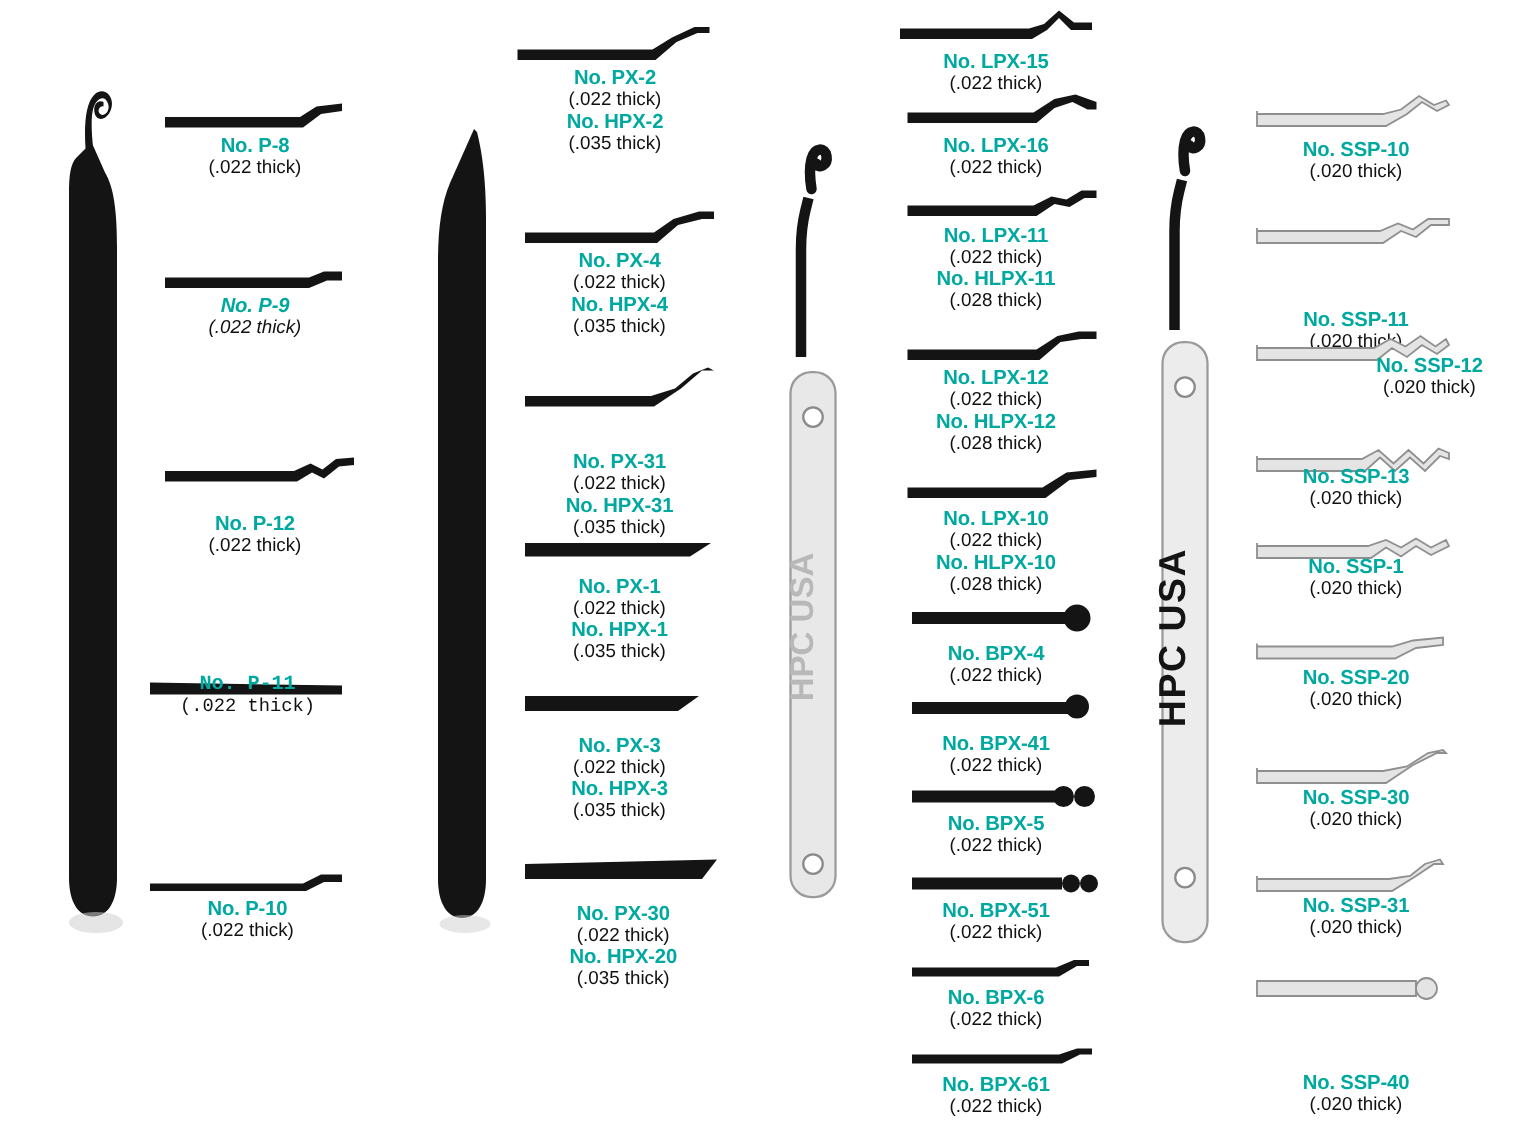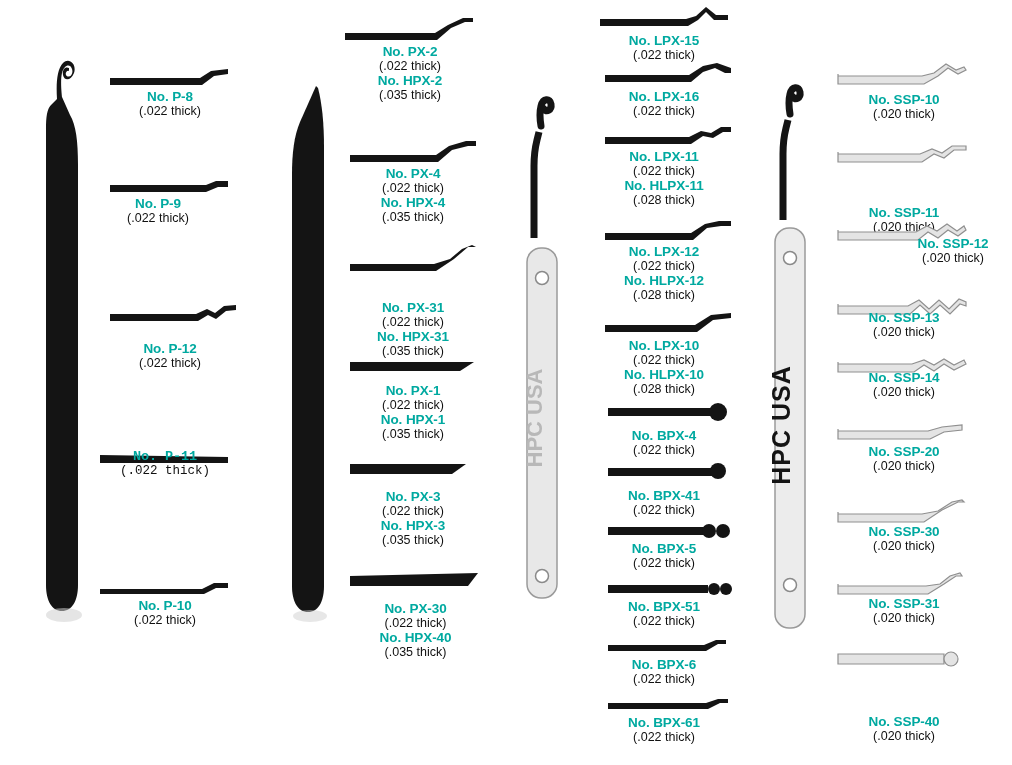--- a/index.html
+++ b/index.html
@@ -54,21 +54,21 @@
     <path d="M0,10 L0,19 L92,19 L104,10 L118,8 L118,3 L101,5 L90,12 L0,12 Z" fill="#141414"></path>
   </svg>
   <div class="lbl" style="left:108px;top:89px;width:124px;">
     <div class="no">No. P-8</div>
     <div class="th">(.022 thick)</div>
   </div>
 
   <svg class="tool" style="left:110px;top:175px;" width="120" height="22" viewBox="0 0 120 22">
     <path d="M0,8 L0,17 L96,17 L108,12 L118,12 L118,6 L106,6 L96,10 L0,10 Z" fill="#141414"></path>
   </svg>
-  <div class="lbl" style="left:96px;top:196px;width:124px;">
+  <div class="lbl" style="left:108px;top:196px;width:124px;font-style:italic;">
     <div class="no">No. P-9</div>
     <div class="th">(.022 thick)</div>
   </div>
 
   <svg class="tool" style="left:110px;top:300px;" width="128" height="26" viewBox="0 0 128 26">
     <path d="M0,12 L0,21 L88,21 L98,15 L106,19 L116,11 L126,10 L126,5 L114,6 L105,13 L97,9 L86,14 L0,14 Z" fill="#141414"></path>
   </svg>
   <div class="lbl" style="left:106px;top:341px;width:128px;">
     <div class="no">No. P-12</div>
     <div class="th">(.022 thick)</div>
@@ -145,21 +145,21 @@
     <div class="no">No. HPX-3</div>
     <div class="th">(.035 thick)</div>
   </div>
 
   <svg class="tool" style="left:350px;top:570px;" width="126" height="20" viewBox="0 0 126 20">
     <path d="M0,8 L0,16 L118,16 L128,3 L0,6 Z" fill="#141414"></path>
   </svg>
   <div class="lbl" style="left:348px;top:601px;width:135px;">
     <div class="no">No. PX-30</div>
     <div class="th">(.022 thick)</div>
-    <div class="no">No. HPX-40</div>
+    <div class="no">No. HPX-20</div>
     <div class="th">(.035 thick)</div>
   </div>
 
   <svg class="tool" style="left:515px;top:88px;" width="54" height="520" viewBox="0 0 54 520">
     <path d="M26,38 C26,38 24,26 26,18 C28,10 35,10 36,16 C37,22 31,25 29,21" fill="none" stroke="#141414" stroke-width="7" stroke-linecap="round"></path>
     <path d="M24,44 L22,52 C20,60 19,68 19,78 L19,150" fill="none" stroke="#141414" stroke-width="7"></path>
     <rect x="12" y="160" width="30" height="350" rx="14" fill="#e8e8e8" stroke="#9a9a9a" stroke-width="1.5"></rect>
     <circle cx="27" cy="190" r="6.5" fill="#ffffff" stroke="#8a8a8a" stroke-width="1.5"></circle>
     <circle cx="27" cy="488" r="6.5" fill="#ffffff" stroke="#8a8a8a" stroke-width="1.5"></circle>
     <text x="27" y="330" fill="#b8b8b8" font-family="Liberation Sans, sans-serif" font-size="22" font-weight="bold" text-anchor="middle" transform="rotate(-90 27 330)">HPC USA</text>
@@ -303,21 +303,21 @@
   </svg>
   <div class="lbl" style="left:838px;top:310px;width:132px;">
     <div class="no">No. SSP-13</div>
     <div class="th">(.020 thick)</div>
   </div>
 
   <svg class="tool" style="left:838px;top:352px;" width="130" height="26" viewBox="0 0 130 26">
     <path d="M0,10 L0,20 L76,20 L86,13 L96,19 L106,12 L116,18 L128,12 L126,8 L116,13 L106,7 L96,13 L86,8 L74,12 L0,12 Z" fill="#e4e4e4" stroke="#8f8f8f" stroke-width="1.2"></path>
   </svg>
   <div class="lbl" style="left:838px;top:370px;width:132px;">
-    <div class="no">No. SSP-14</div>
+    <div class="no">No. SSP-1</div>
     <div class="th">(.020 thick)</div>
   </div>
 
   <svg class="tool" style="left:838px;top:420px;" width="130" height="24" viewBox="0 0 130 24">
     <path d="M0,9 L0,19 L92,19 L106,12 L124,10 L124,5 L104,7 L90,11 L0,11 Z" fill="#e4e4e4" stroke="#8f8f8f" stroke-width="1.2"></path>
   </svg>
   <div class="lbl" style="left:838px;top:444px;width:132px;">
     <div class="no">No. SSP-20</div>
     <div class="th">(.020 thick)</div>
   </div>

